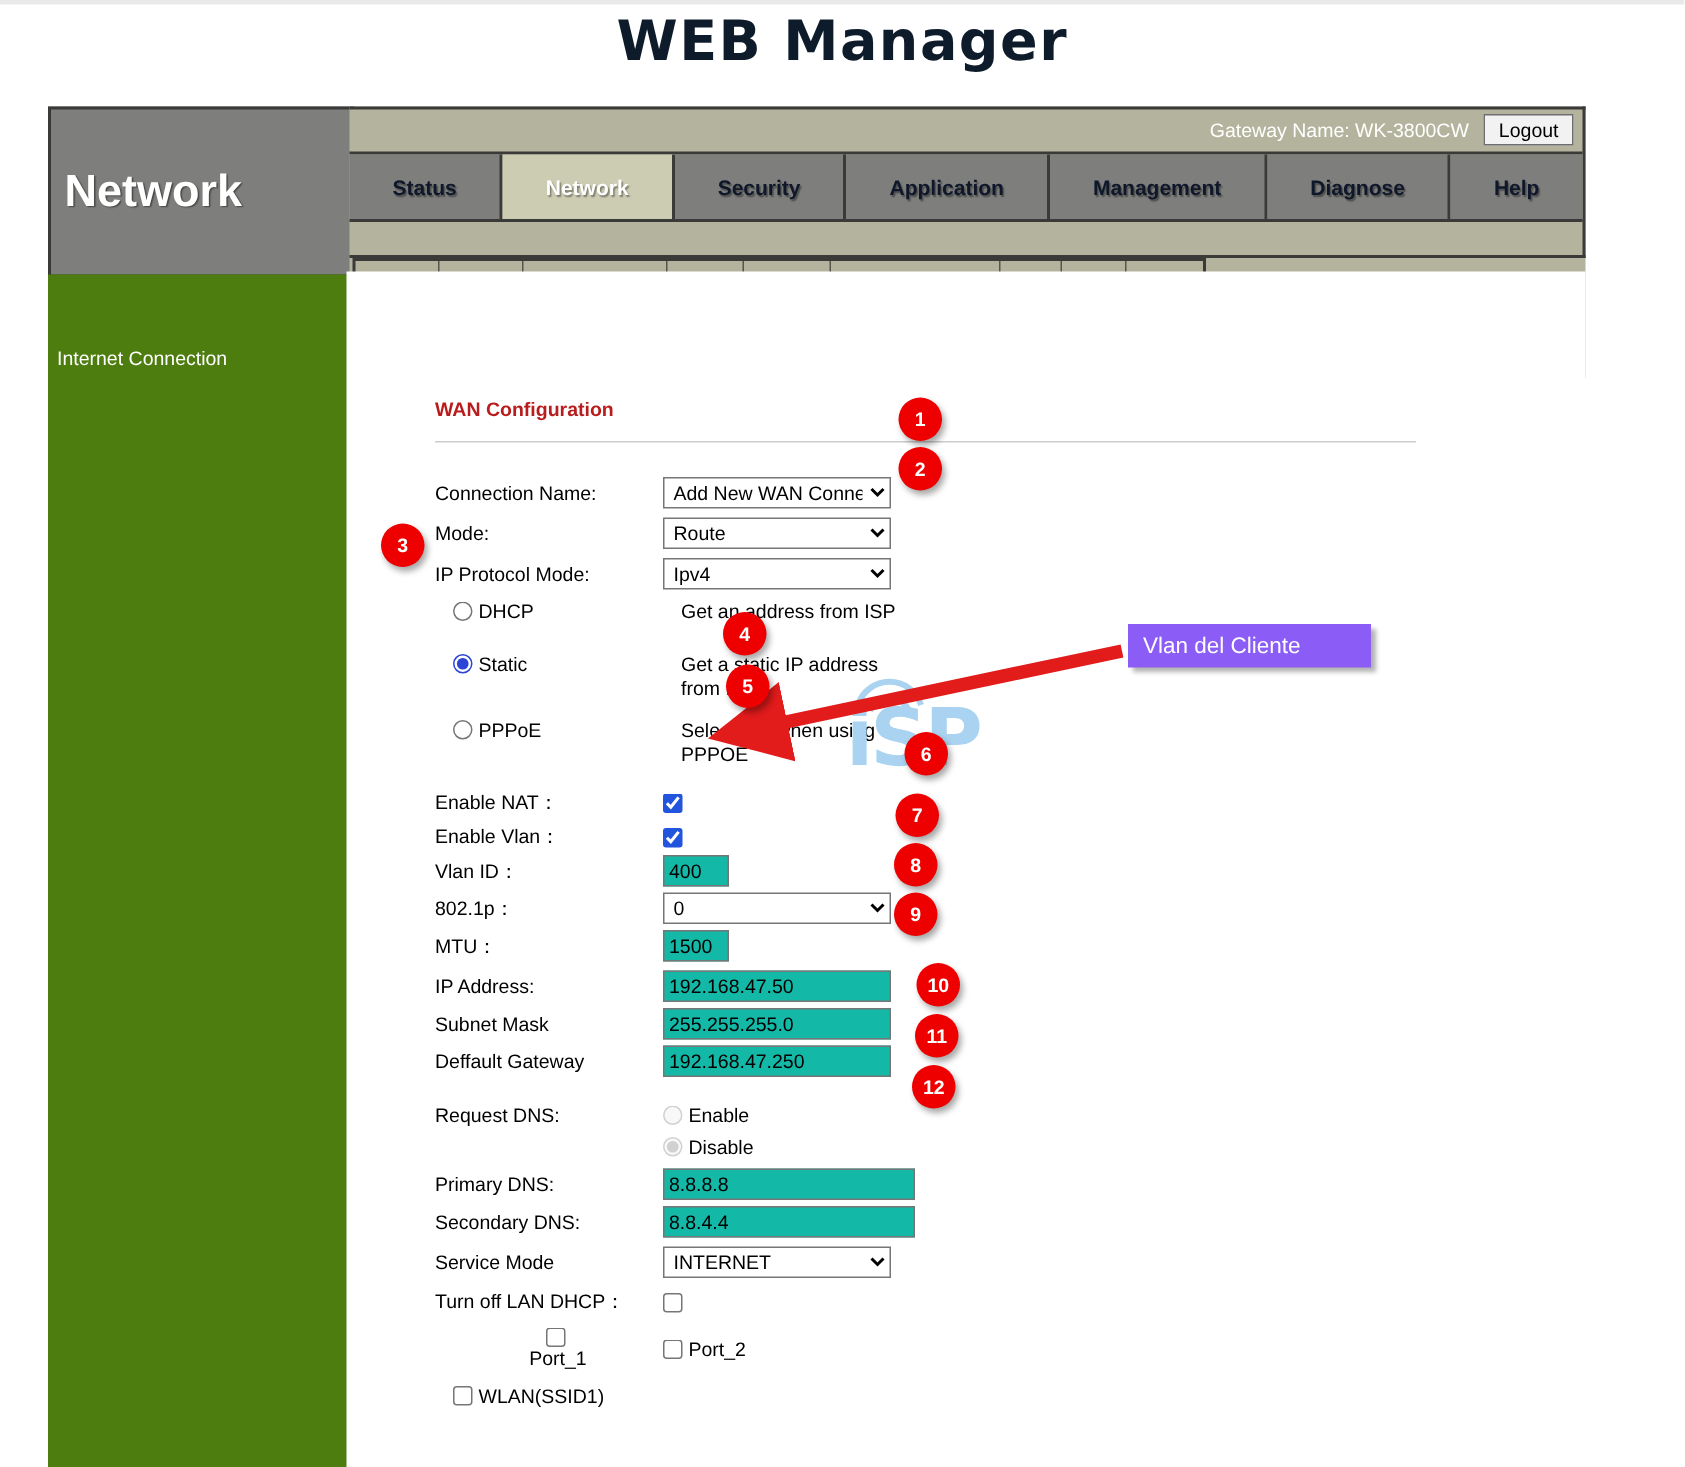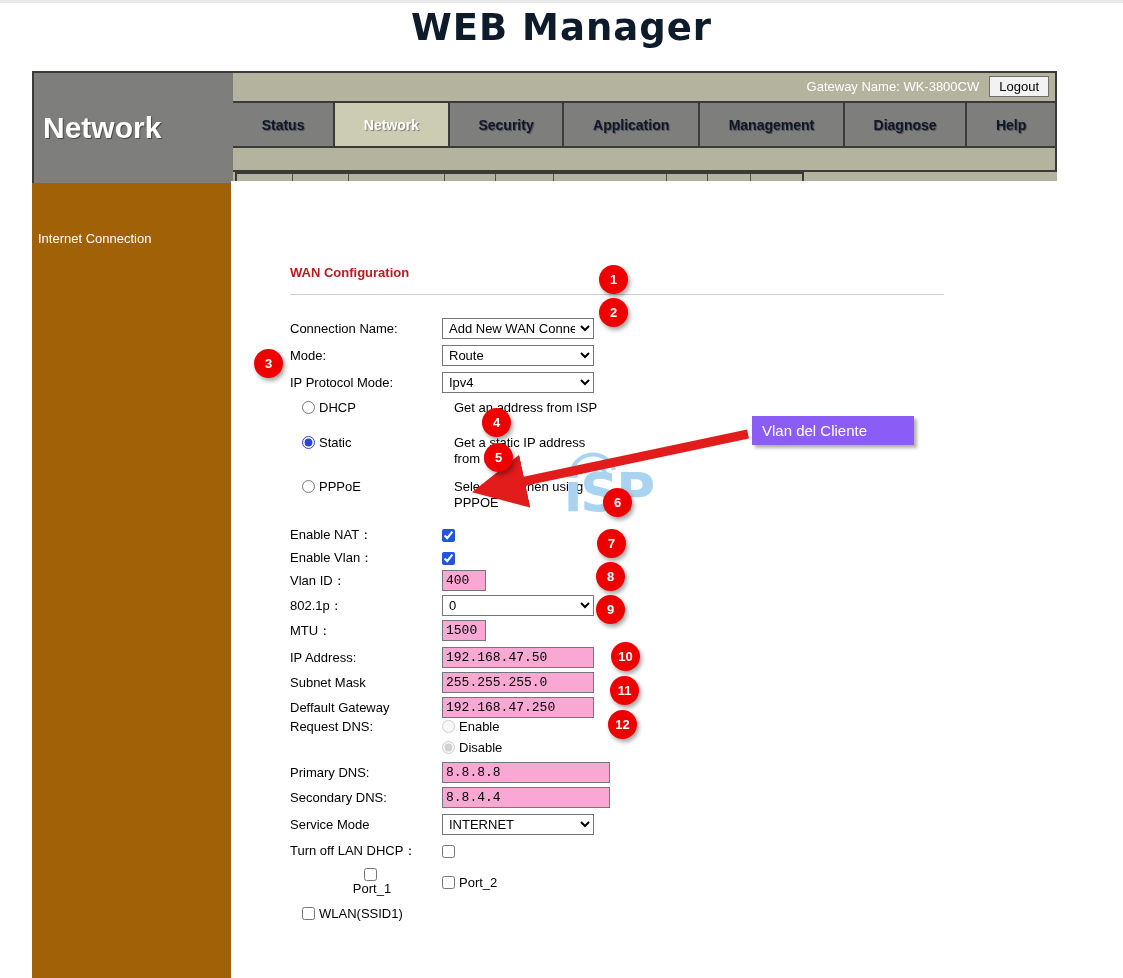--- a/index.html
+++ b/index.html
@@ -24,21 +24,21 @@
     background:#7e7e7c;border:2px solid #3a3a38;
     display:flex;align-items:center;
   }
   #brand-title{
     color:#ffffff;font-size:30px;font-weight:700;padding-left:9px;
     font-family:"Liberation Sans", sans-serif;
     text-shadow:1px 1px 1px rgba(0,0,0,.45);
   }
   #sidebar{
     position:absolute;left:0;top:112px;width:200px;height:795px;
-    background:#a16207;
+    background:#4d7c0f;
   }
   .side-item{
     color:#ffffff;font-size:13px;padding:8px 0 8px 6px;
   }
   #side-spacer-1{height:40px;}
   #side-spacer-2{height:22px;}
 
   #header-band{
     position:absolute;left:201px;top:0;width:824px;height:101px;background:#b4b49e;
     border:2px solid #3a3a38;border-left:none;box-sizing:border-box;
@@ -94,22 +94,22 @@
   .flabel{width:152px;font-size:13px;color:#000;}
   .fctrl{position:relative;}
   .desc{font-size:13px;color:#000;max-width:150px;line-height:16px;}
 
   select.ctl{
     font-family:"Liberation Sans", sans-serif;font-size:13px;
     border:1px solid #767676;background:#fff;color:#000;
     height:21px;padding:1px 2px;box-sizing:border-box;
   }
   input.ctl{
-    font-family:Liberation Mono, monospace;font-size:13px;
-    border:1px solid #767676;background:#f9a8d4;color:#000;
+    font-family:Liberation Sans, sans-serif;font-size:13px;
+    border:1px solid #767676;background:#14b8a6;color:#000;
     height:21px;padding:1px 3px;box-sizing:border-box;
   }
   .w-wide{width:152px;}
   .w-narrow{width:44px;}
   .dnsfield{background:#e8eefb;width:168px;}
   input[type=checkbox].cb{
     width:13px;height:13px;margin:0;vertical-align:middle;accent-color:#2255dd;
   }
   input[type=radio].rb{
     width:13px;height:13px;margin:0 4px 0 0;vertical-align:middle;accent-color:#2a44d8;
@@ -299,21 +299,21 @@
           </div>
         </div>
 
         <div class="frow" style="margin-bottom:2px;">
           <div class="flabel">Subnet Mask</div>
           <div class="fctrl">
             <input type="text" class="ctl w-wide" value="255.255.255.0" style="">
           </div>
         </div>
 
-        <div class="frow" style="margin-bottom:0;">
+        <div class="frow" style="margin-bottom:17px;">
           <div class="flabel">Deffault Gateway</div>
           <div class="fctrl">
             <input type="text" class="ctl w-wide" value="192.168.47.250" style="">
           </div>
         </div>
 
         <div class="frow" style="align-items:flex-start;">
           <div class="flabel">Request DNS:</div>
           <div class="fctrl">
             <div class="radio-line" style="margin-bottom:6px;">

